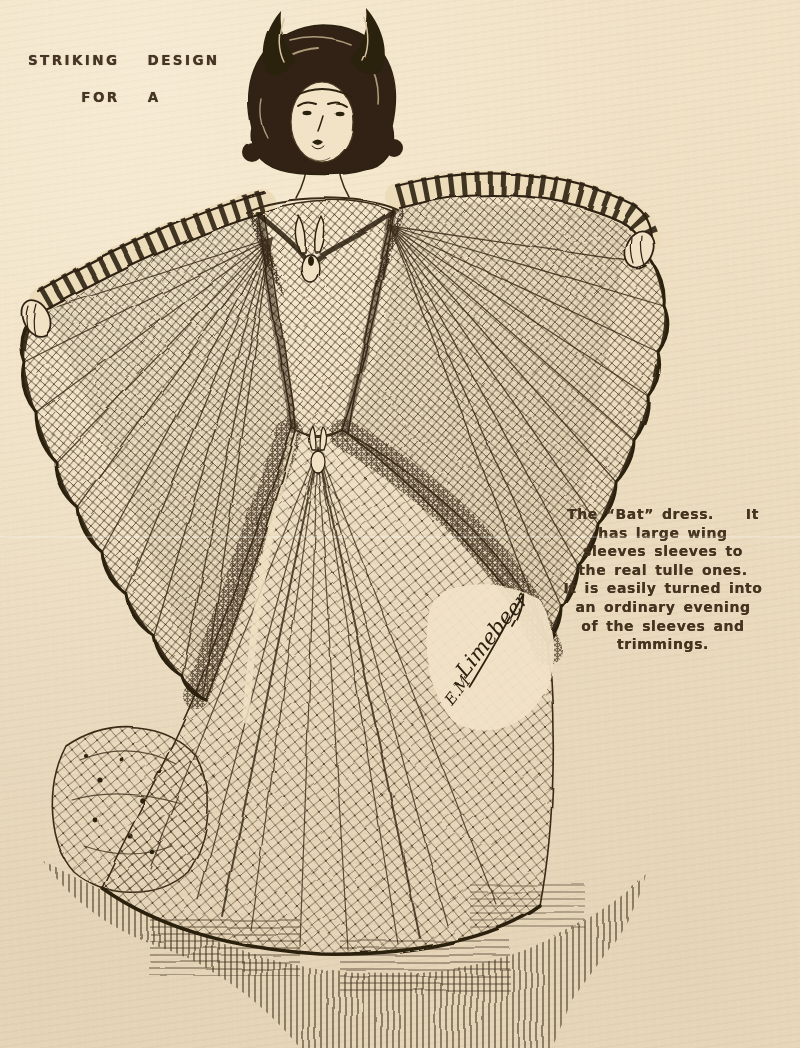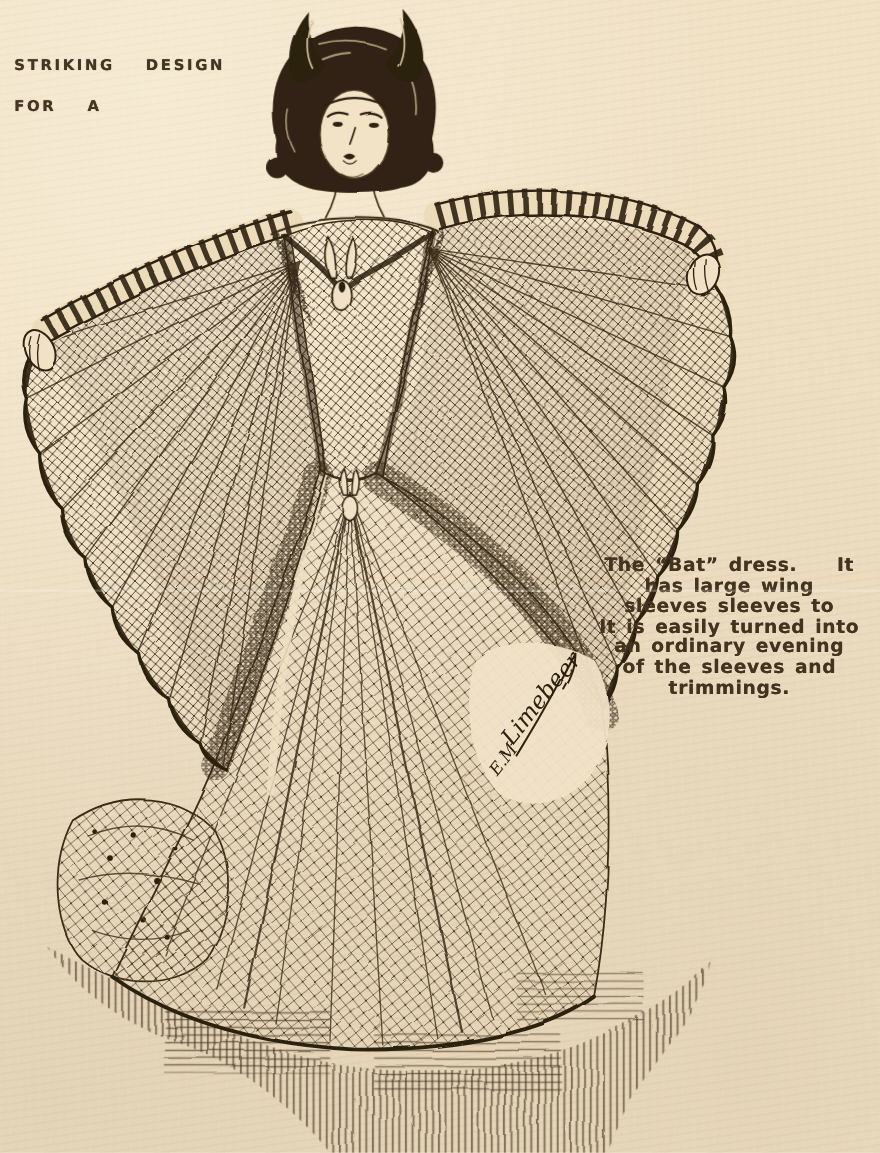--- a/index.html
+++ b/index.html
@@ -8,29 +8,29 @@
     background-color:#f1e2c6;
     background-image:
       radial-gradient(ellipse at 18% 8%, rgba(255,250,235,.35), transparent 55%),
       radial-gradient(ellipse at 85% 92%, rgba(120,90,50,.10), transparent 65%),
       radial-gradient(ellipse at 5% 95%, rgba(110,82,48,.10), transparent 55%),
       repeating-linear-gradient(172deg, rgba(138,108,70,.045) 0 2px, transparent 2px 7px),
       repeating-linear-gradient(88deg, rgba(255,246,224,.05) 0 3px, transparent 3px 9px);
     font-family:"DejaVu Sans", sans-serif;
   }
   .headline{
-    position:absolute;left:13px;top:42px;width:186px;
+    position:absolute;left:28px;top:42px;width:186px;text-align:center;
     color:#463424;font-weight:bold;font-size:13.5px;letter-spacing:2.4px;
     word-spacing:7px;line-height:37px;
     text-shadow:0 0 .7px rgba(62,44,24,.85);
   }
   .headline div{white-space:pre;}
   .caption{
     position:absolute;left:526px;top:505px;width:274px;text-align:center;
-    color:#443320;font-weight:bold;font-size:17px;letter-spacing:.6px;
+    color:#443320;font-weight:bold;font-size:14px;letter-spacing:.6px;
     word-spacing:2.5px;line-height:18.6px;
     text-shadow:0 0 .6px rgba(60,42,22,.8);
   }
   .caption div{white-space:pre;}
   .art{position:absolute;left:0;top:0;}
   .crease{position:absolute;left:0;top:536px;width:800px;height:2px;
     background:rgba(255,255,255,.22);pointer-events:none;}
 </style>
 </head>
 <body>
@@ -262,20 +262,21 @@
 
   <div class="headline">
     <div>STRIKING  DESIGN</div>
     <div>FOR  A</div>
   </div>
 
   <div class="caption">
     <div>The “Bat” dress.    It</div>
     <div>has large wing</div>
     <div>sleeves sleeves to</div>
+    <div>the real tulle ones.</div>
     <div>It is easily turned into</div>
     <div>an ordinary evening</div>
     <div>of the sleeves and</div>
     <div>trimmings.</div>
   </div>
 
   <div class="crease"></div>
 </div>
 
 </body></html>

